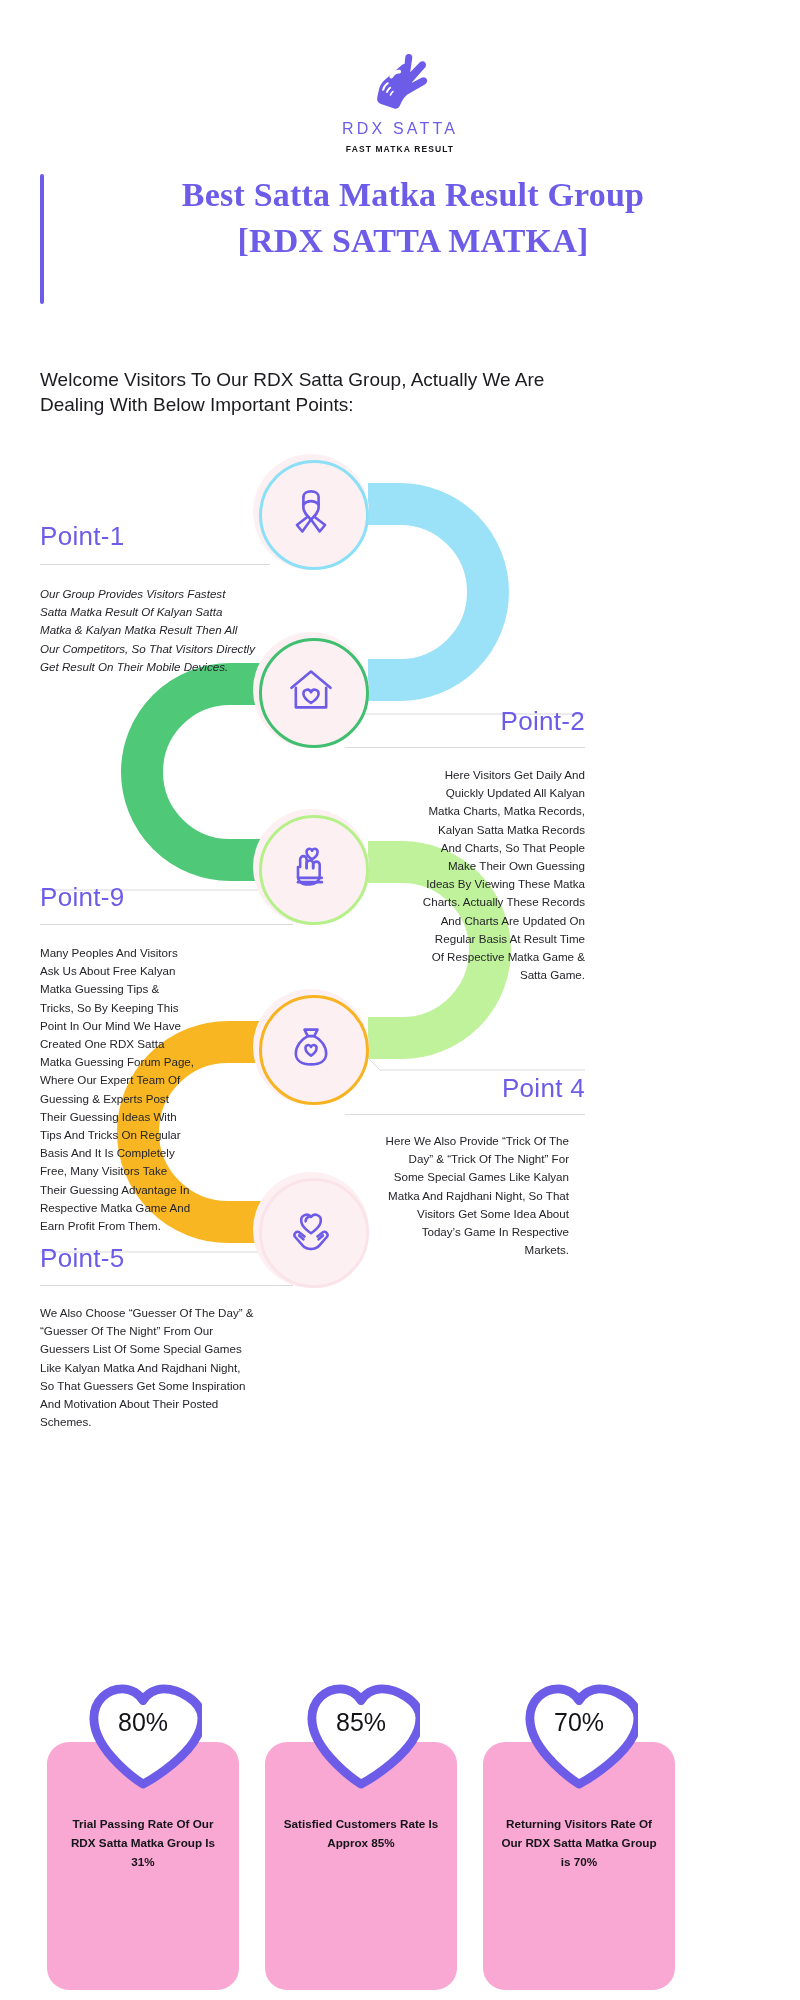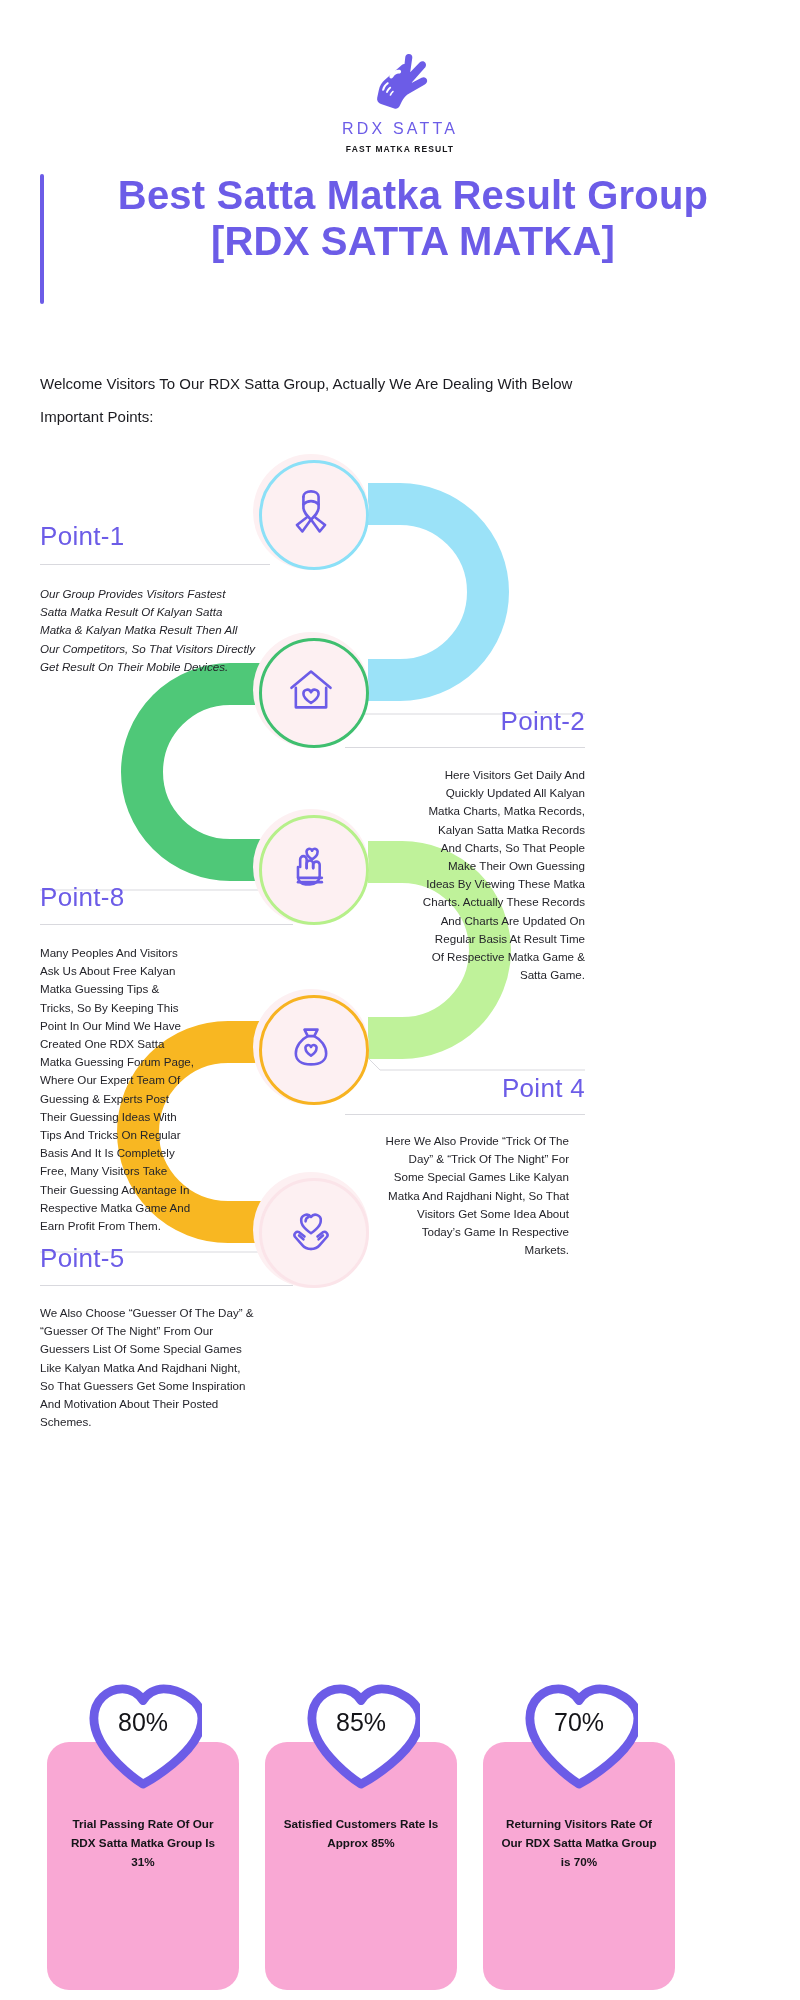--- a/index.html
+++ b/index.html
@@ -27,28 +27,28 @@
 
   
   .title-wrap { position: absolute; left: 40px; top: 150px; width: 720px; height: 130px; }
   .title-rule {
     position: absolute; left: 0; top: 0; width: 4px; height: 130px;
     background: #6C5CE7; border-radius: 3px;
   }
   .title {
     position: absolute; left: 28px; top: -2px; width: 690px;
     text-align: center;
-    font-size: 40px; line-height: 46px; font-weight: 700;
-    color: #6C5CE7; letter-spacing: .2px;
+    font-size: 34px; line-height: 46px; font-weight: 700;
+    color: #6C5CE7; letter-spacing: .2px; font-family: Liberation Serif, serif;
   }
 
   
   .welcome {
     position: absolute; left: 40px; top: 343px; width: 560px;
-    font-size: 15px; line-height: 33px; color: #1b1b20; font-weight: 400;
+    font-size: 19px; line-height: 25px; color: #1b1b20; font-weight: 400;
   }
 
   
   .flow-svg { position: absolute; left: 0; top: 0; width: 800px; height: 2000px; }
 
   
   .node {
     position: absolute; width: 116px; height: 116px; border-radius: 50%;
     background: #fdf0f2; display: flex; align-items: center; justify-content: center;
   }
@@ -208,21 +208,21 @@
   </div>
 
   <div class="pt-head" id="head1">Point-1</div>
   <div class="pt-rule" id="rule1"></div>
   <div class="pt-body italic" id="body1">Our Group Provides Visitors Fastest Satta Matka Result Of Kalyan Satta Matka &amp; Kalyan Matka Result Then All Our Competitors, So That Visitors Directly Get Result On Their Mobile Devices.</div>
 
   <div class="pt-head" id="head2">Point-2</div>
   <div class="pt-rule" id="rule2"></div>
   <div class="pt-body right" id="body2">Here Visitors Get Daily And Quickly Updated All Kalyan Matka Charts, Matka Records, Kalyan Satta Matka Records And Charts, So That People Make Their Own Guessing Ideas By Viewing These Matka Charts. Actually These Records And Charts Are Updated On Regular Basis At Result Time Of Respective Matka Game &amp; Satta Game.</div>
 
-  <div class="pt-head" id="head3">Point-8</div>
+  <div class="pt-head" id="head3">Point-9</div>
   <div class="pt-rule" id="rule3"></div>
   <div class="pt-body" id="body3">Many Peoples And Visitors Ask Us About Free Kalyan Matka Guessing Tips &amp; Tricks, So By Keeping This Point In Our Mind We Have Created One RDX Satta Matka Guessing Forum Page, Where Our Expert Team Of Guessing &amp; Experts Post Their Guessing Ideas With Tips And Tricks On Regular Basis And It Is Completely Free, Many Visitors Take Their Guessing Advantage In Respective Matka Game And Earn Profit From Them.</div>
 
   <div class="pt-head" id="head4">Point 4</div>
   <div class="pt-rule" id="rule4"></div>
   <div class="pt-body right" id="body4">Here We Also Provide “Trick Of The Day” &amp; “Trick Of The Night” For Some Special Games Like Kalyan Matka And Rajdhani Night, So That Visitors Get Some Idea About Today’s Game In Respective Markets.</div>
 
   <div class="pt-head" id="head5">Point-5</div>
   <div class="pt-rule" id="rule5"></div>
   <div class="pt-body" id="body5">We Also Choose “Guesser Of The Day” &amp; “Guesser Of The Night” From Our Guessers List Of Some Special Games Like Kalyan Matka And Rajdhani Night, So That Guessers Get Some Inspiration And Motivation About Their Posted Schemes.</div>

